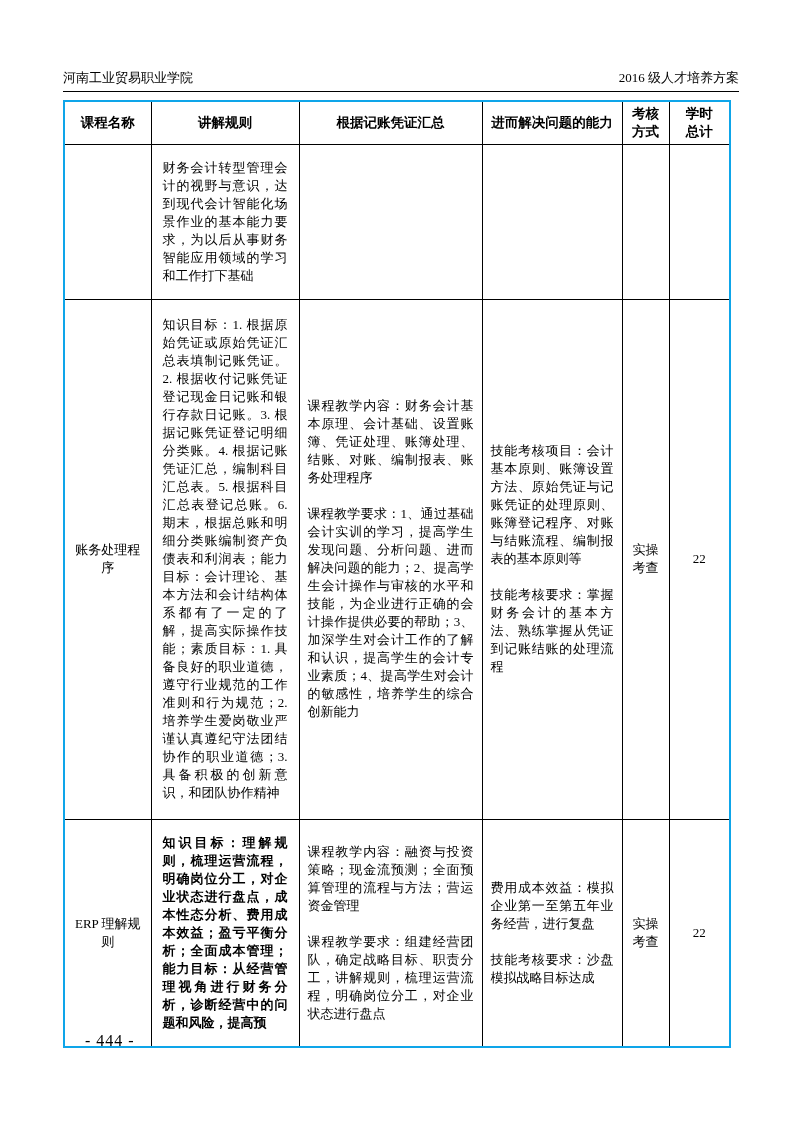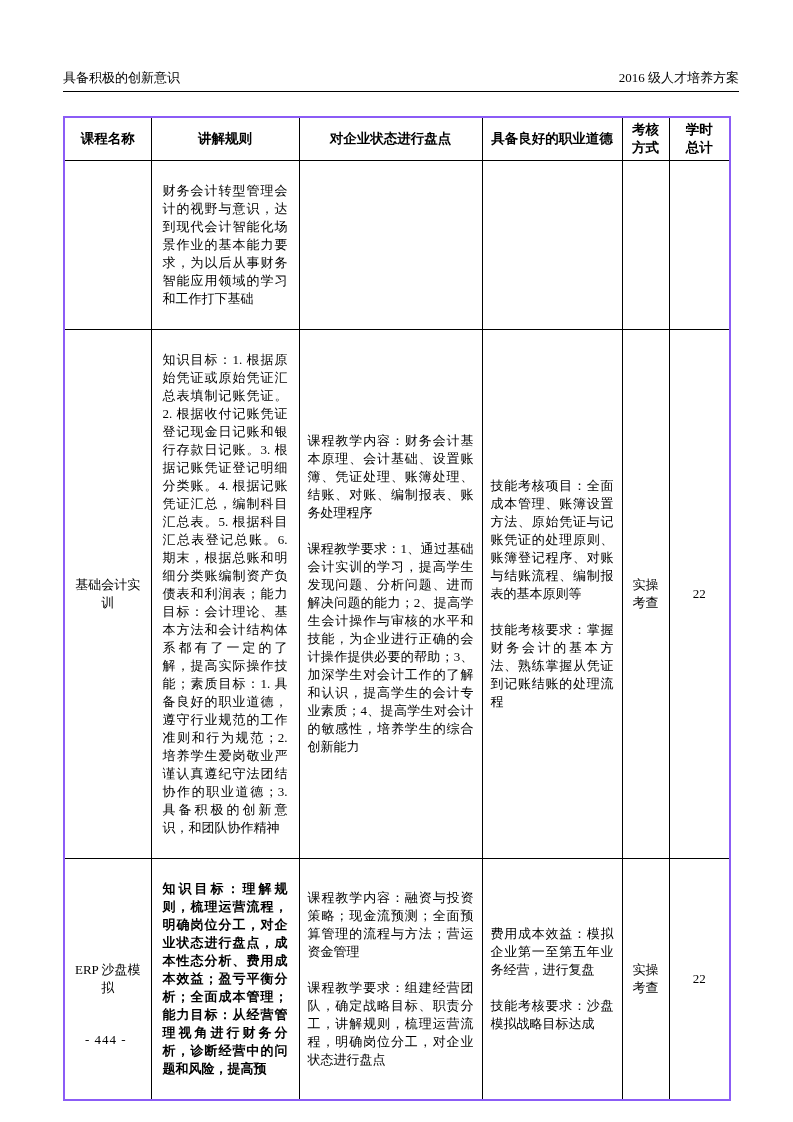--- a/index.html
+++ b/index.html
@@ -16,111 +16,111 @@
   .page-header{
     position:absolute;left:63px;top:62px;width:676px;height:30px;
     display:flex;justify-content:space-between;align-items:flex-end;
     font-size:13px;line-height:16px;
     border-bottom:1.6px solid #000;
     padding-bottom:5px;
     box-sizing:border-box;
   }
   
   table.course-table{
-    position:absolute;left:63px;top:116px;
+    position:absolute;left:63px;top:100px;
     width:666px;
     border-collapse:collapse;
     table-layout:fixed;
-    border:2px solid #8b5cf6;
+    border:2px solid #0ea5e9;
   }
   .course-table th,.course-table td{
     border:1px solid #000;
     white-space:pre-line;
     overflow:hidden;
     box-sizing:border-box;
   }
   .course-table th{
     font-size:13.5px;font-weight:bold;
     text-align:center;vertical-align:middle;
     line-height:18px;padding:2px 2px;
   }
   .course-table td{
     font-size:13px;line-height:18px;
     vertical-align:middle;
     text-align:justify;
     padding:11px 8px;
   }
-  td.cell-objectives{padding:21px 11px;}
+  td.cell-objectives{padding:14px 11px;}
   td.cell-center{text-align:center;padding:3px 4px;}
   thead tr{height:43px;}
   tr.row-cont{height:145px;}
   tr.row-cont td{vertical-align:top;}
   tr.row-jichu{height:520px;}
   tr.row-erp{height:208px;}
   tr.row-erp td.cell-objectives{vertical-align:top;font-weight:bold;}
   
   .page-footer{
     position:absolute;left:85px;top:1032px;
-    font-size:13px;letter-spacing:1px;
+    font-size:16px;letter-spacing:1px;
   }
 </style>
 </head>
 <body>
 
 <div class="page">
 
   <div class="page-header">
-    <span>具备积极的创新意识</span>
+    <span>河南工业贸易职业学院</span>
     <span>2016 级人才培养方案</span>
   </div>
 
   <table class="course-table">
     <colgroup>
       <col style="width:87px">
       <col style="width:148px">
       <col style="width:183px">
       <col style="width:140px">
       <col style="width:47px">
       <col style="width:61px">
     </colgroup>
     <thead>
       <tr>
         <th>课程名称</th>
         <th>讲解规则</th>
-        <th>对企业状态进行盘点</th>
-        <th>具备良好的职业道德</th>
+        <th>根据记账凭证汇总</th>
+        <th>进而解决问题的能力</th>
         <th>考核
 方式</th>
         <th>学时
 总计</th>
       </tr>
     </thead>
     <tbody>
       <tr class="row-cont">
         <td class="cell-center"></td>
         <td class="cell-objectives">财务会计转型管理会计的视野与意识，达到现代会计智能化场景作业的基本能力要求，为以后从事财务智能应用领域的学习和工作打下基础</td>
         <td></td>
         <td></td>
         <td class="cell-center"></td>
         <td class="cell-center"></td>
       </tr>
       <tr class="row-jichu">
-        <td class="cell-center">基础会计实训</td>
+        <td class="cell-center">账务处理程序</td>
         <td class="cell-objectives">知识目标：1. 根据原始凭证或原始凭证汇总表填制记账凭证。2. 根据收付记账凭证登记现金日记账和银行存款日记账。3. 根据记账凭证登记明细分类账。4. 根据记账凭证汇总，编制科目汇总表。5. 根据科目汇总表登记总账。6. 期末，根据总账和明细分类账编制资产负债表和利润表；能力目标：会计理论、基本方法和会计结构体系都有了一定的了解，提高实际操作技能；素质目标：1. 具备良好的职业道德，遵守行业规范的工作准则和行为规范；2. 培养学生爱岗敬业严谨认真遵纪守法团结协作的职业道德；3. 具备积极的创新意识，和团队协作精神</td>
         <td>课程教学内容：财务会计基本原理、会计基础、设置账簿、凭证处理、账簿处理、结账、对账、编制报表、账务处理程序
 
 课程教学要求：1、通过基础会计实训的学习，提高学生发现问题、分析问题、进而解决问题的能力；2、提高学生会计操作与审核的水平和技能，为企业进行正确的会计操作提供必要的帮助；3、加深学生对会计工作的了解和认识，提高学生的会计专业素质；4、提高学生对会计的敏感性，培养学生的综合创新能力</td>
-        <td>技能考核项目：全面成本管理、账簿设置方法、原始凭证与记账凭证的处理原则、账簿登记程序、对账与结账流程、编制报表的基本原则等
+        <td>技能考核项目：会计基本原则、账簿设置方法、原始凭证与记账凭证的处理原则、账簿登记程序、对账与结账流程、编制报表的基本原则等
 
 技能考核要求：掌握财务会计的基本方法、熟练掌握从凭证到记账结账的处理流程</td>
         <td class="cell-center">实操考查</td>
         <td class="cell-center">22</td>
       </tr>
       <tr class="row-erp">
-        <td class="cell-center">ERP 沙盘模拟</td>
+        <td class="cell-center">ERP 理解规则</td>
         <td class="cell-objectives">知识目标：理解规则，梳理运营流程，明确岗位分工，对企业状态进行盘点，成本性态分析、费用成本效益；盈亏平衡分析；全面成本管理；能力目标：从经营管理视角进行财务分析，诊断经营中的问题和风险，提高预</td>
         <td>课程教学内容：融资与投资策略；现金流预测；全面预算管理的流程与方法；营运资金管理
 
 课程教学要求：组建经营团队，确定战略目标、职责分工，讲解规则，梳理运营流程，明确岗位分工，对企业状态进行盘点</td>
         <td>费用成本效益：模拟企业第一至第五年业务经营，进行复盘
 
 技能考核要求：沙盘模拟战略目标达成</td>
         <td class="cell-center">实操考查</td>
         <td class="cell-center">22</td>
       </tr>

